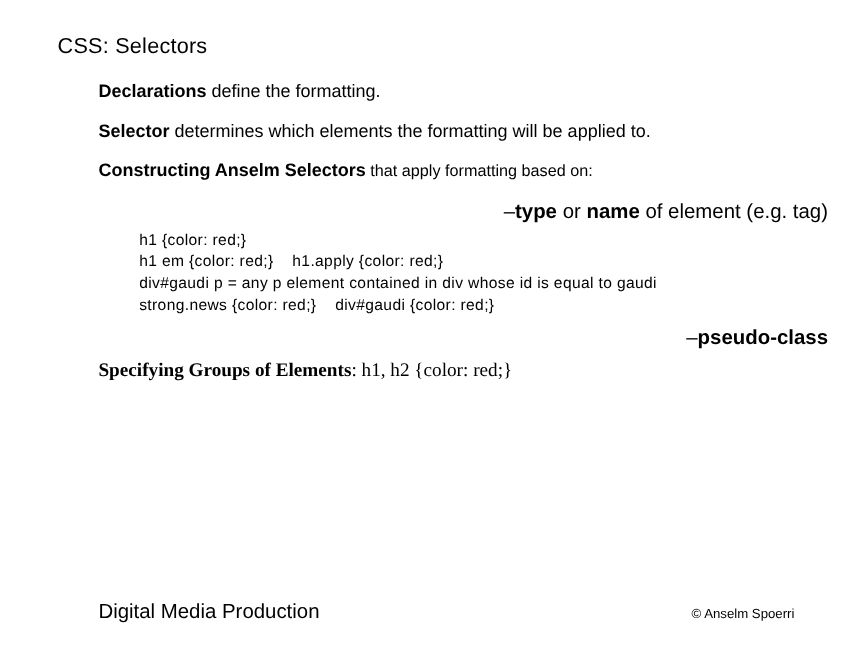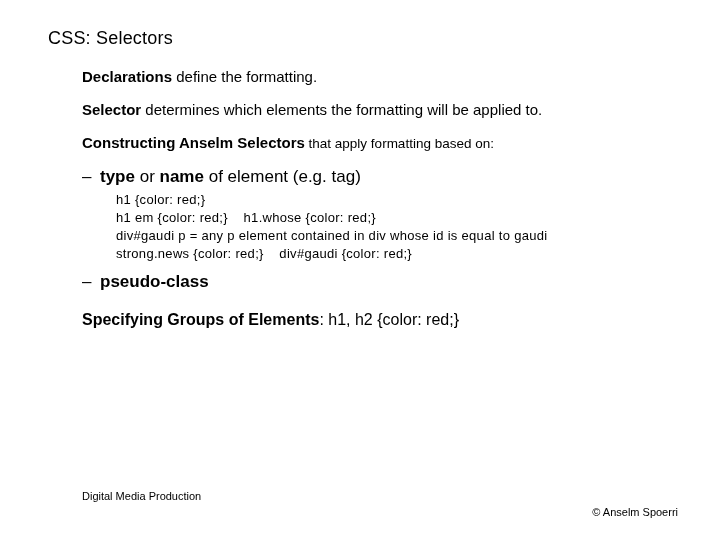--- a/index.html
+++ b/index.html
@@ -33,41 +33,42 @@
     font-size: 15px;
     line-height: 1.25;
   }
   .para {
     margin-bottom: 14px;
   }
   .bullet {
     margin-top: 8px;
     margin-bottom: 4px;
     font-size: 17px;
+    text-align: right;
   }
   .dash {
     display: inline-block;
     width: 18px;
   }
   .code-line {
     margin-left: 34px;
     font-size: 13px;
     margin-bottom: 2px;
     letter-spacing: 0.3px;
   }
   b { font-weight: 700; }
   .footer-left {
     position: absolute;
     left: 82px;
-    bottom: 38px;
-    font-size: 11px;
+    bottom: 20px;
+    font-size: 17px;
   }
   .footer-right {
     position: absolute;
-    right: 42px;
+    right: 58px;
     bottom: 22px;
     font-size: 11px;
     text-align: center;
   }
 </style>
 </head>
 <body>
 
 <div class="slide">
 
@@ -86,33 +87,33 @@
     <div class="para">
       <b>Constructing Anselm Selectors</b><span style="font-size:13.5px;text-align:right;"> that apply formatting based on:</span>
     </div>
 
     <div class="bullet">
       <span class="dash">– </span><b>type</b><span> or </span><b>name</b><span> of element (e.g. tag)</span>
     </div>
     <div class="code-line">h1 {color: red;}</div>
 
     <div class="code-line">
-      <span>h1 em {color: red;}</span><span style="white-space:pre;">    </span><span>h1.whose {color: red;}</span>
+      <span>h1 em {color: red;}</span><span style="white-space:pre;">    </span><span>h1.apply {color: red;}</span>
     </div>
     <div class="code-line">div#gaudi p = any p element contained in div whose id is equal to gaudi</div>
 
     <div class="code-line">
       <span>strong.news {color: red;}</span><span style="white-space:pre;">    </span><span>div#gaudi {color: red;}</span>
     </div>
 
     <div class="bullet">
       <span class="dash">– </span><b>pseudo-class</b>
     </div>
 
-    <div class="para" style="margin-top:18px; font-size:16px;">
+    <div class="para" style="margin-top:7px; font-size:16px;font-family:Liberation Serif, serif;">
       <b>Specifying Groups of Elements</b><span>: h1, h2 {color: red;}</span>
     </div>
 
   </div>
 
   <div class="footer-left">Digital Media Production</div>
   <div class="footer-right">© Anselm Spoerri</div>
 
 </div>
 

